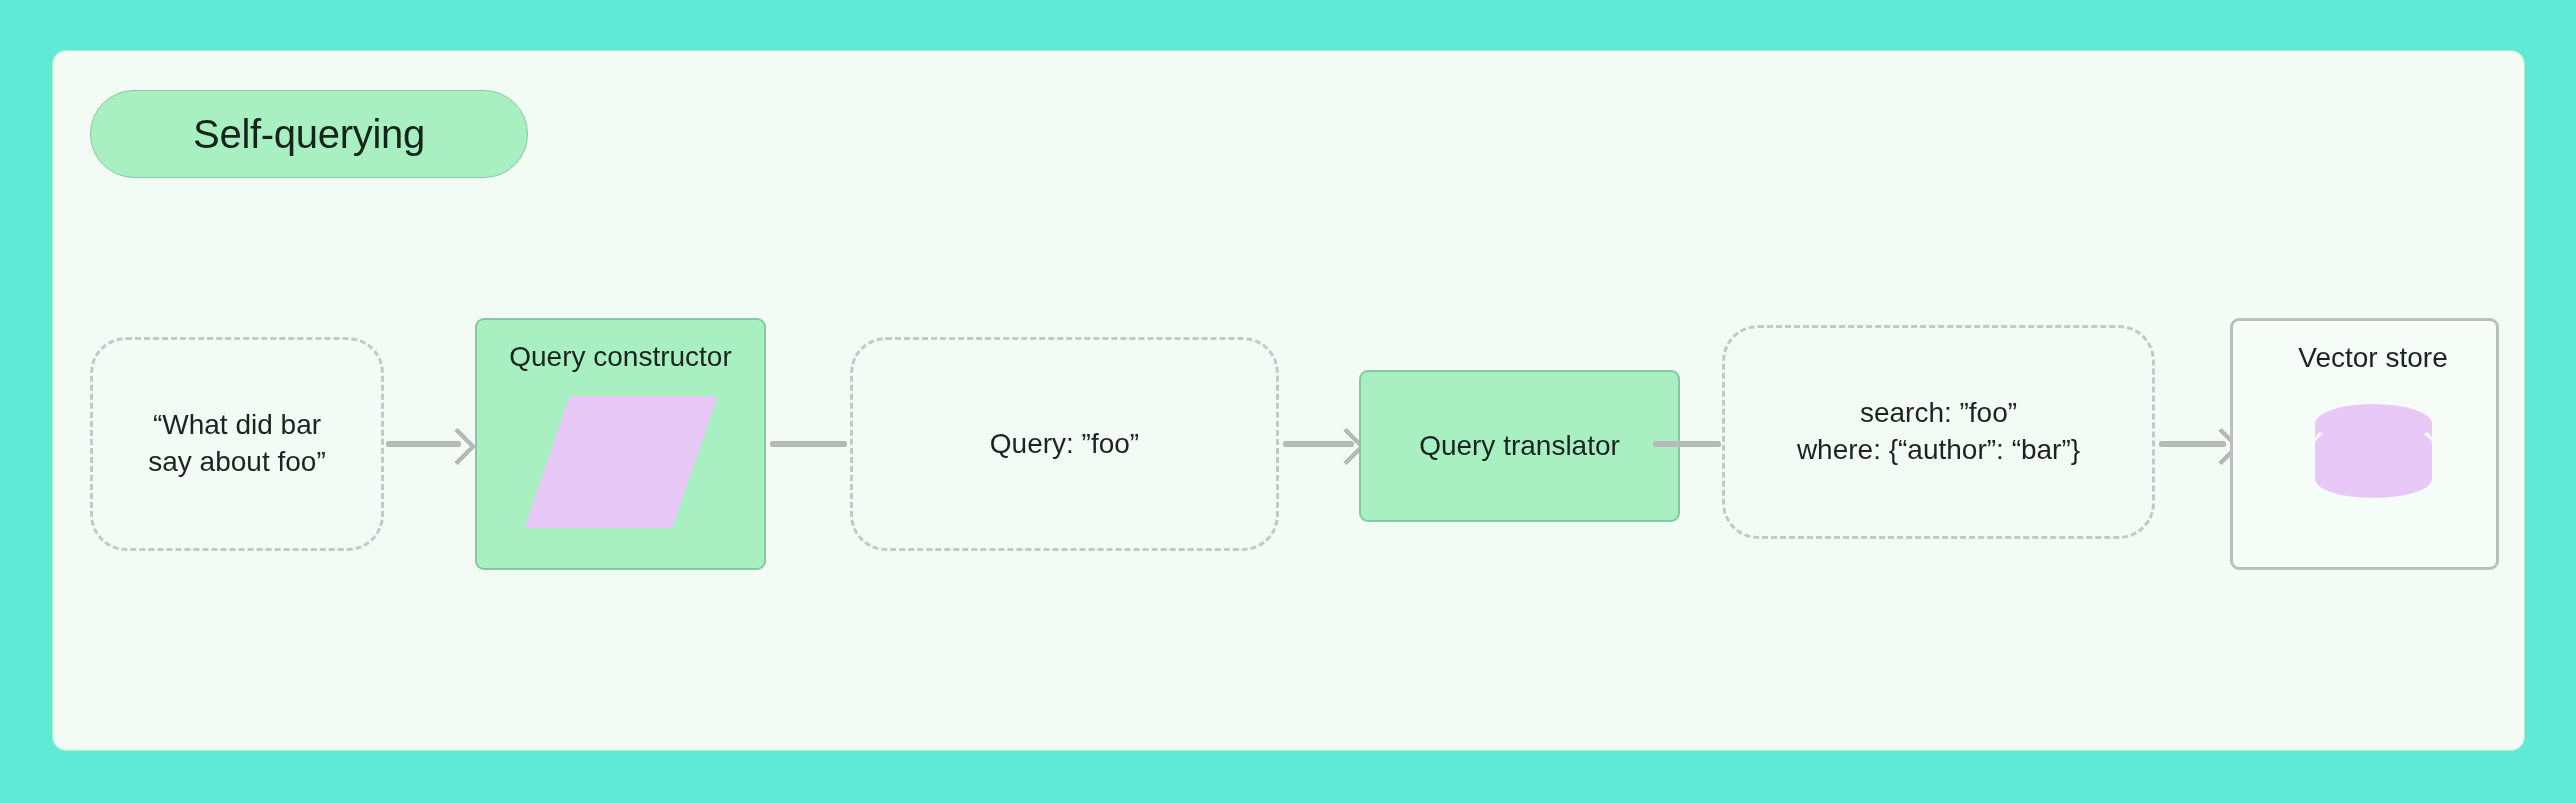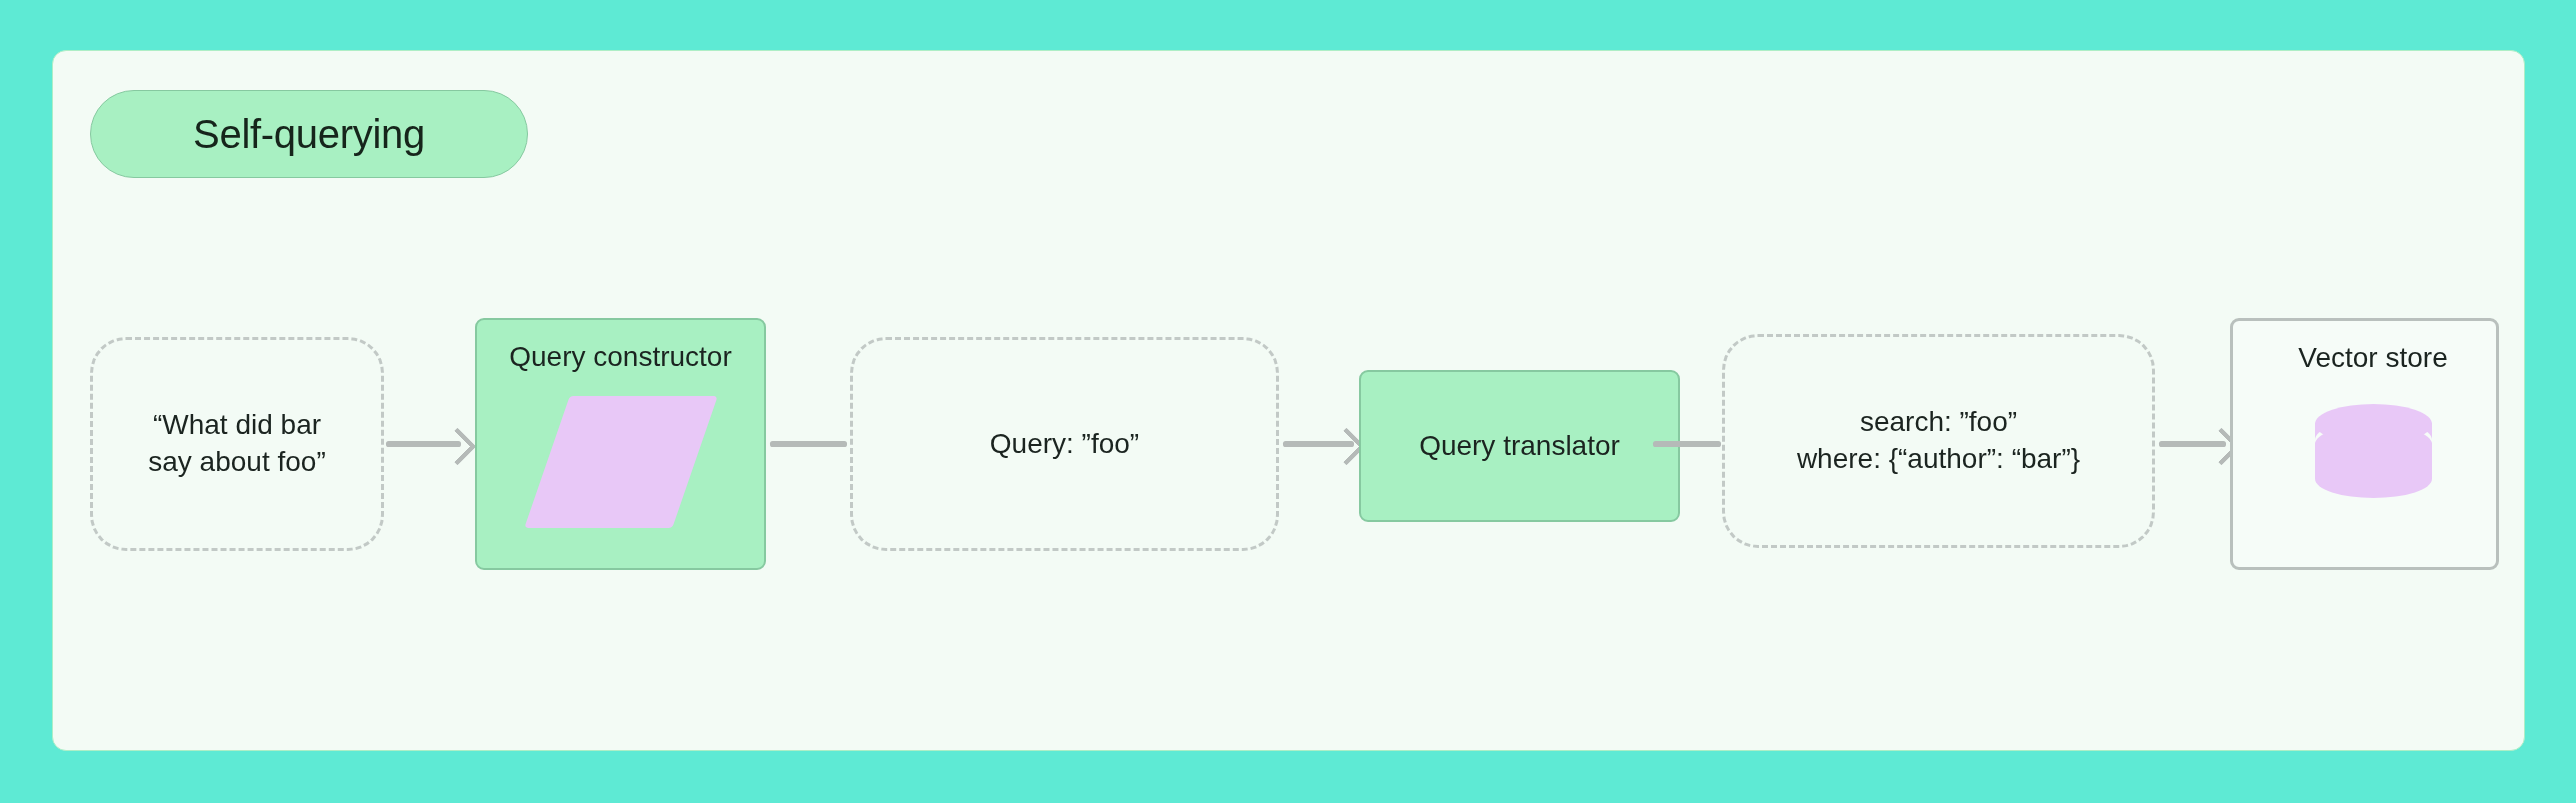--- a/index.html
+++ b/index.html
@@ -100,21 +100,21 @@
     padding-top: 20.6px;
     padding-left: 17px;
   }
   .node.store .label { white-space: nowrap; }
 
   
   #node-question    { left: 90px;  top: 337px; width: 294px;  height: 214px; }
   #node-constructor { left: 475px;  top: 318px; width: 291px;  height: 252px; }
   #node-query-obj   { left: 850px; top: 337px; width: 429px;  height: 214px; gap: 16px; }
   #node-translator  { left: 1359px; top: 370px; width: 321px;  height: 152px; }
-  #node-search-obj  { left: 1722px; top: 334px; width: 433px;  height: 214px; }
+  #node-search-obj  { left: 1722px; top: 325px; width: 433px;  height: 214px; }
   #node-vectorstore { left: 2230px; top: 318px; width: 269px;  height: 252px; }
 
   
   .parallelogram {
     width: 148px;
     height: 132px;
     margin-top: 23px;
     background: #e8c8f7;
     transform: skewX(-19deg);
     border-radius: 3.9px;

